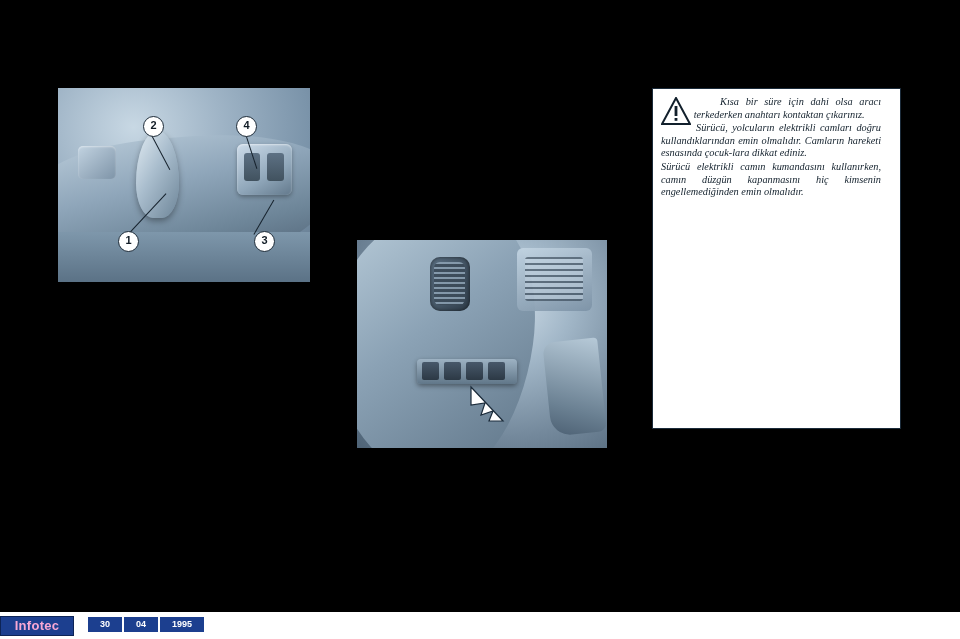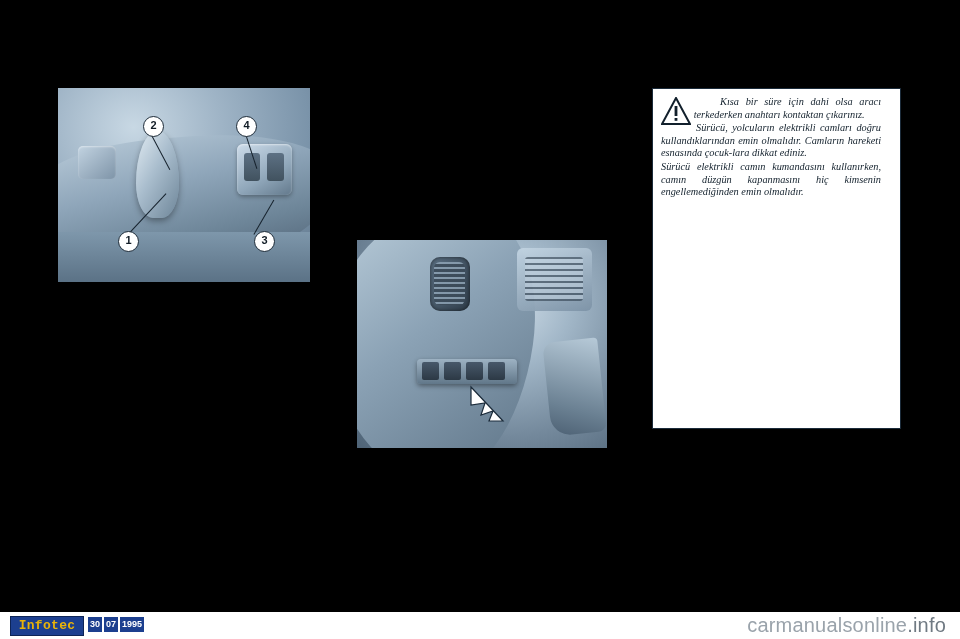--- a/index.html
+++ b/index.html
@@ -244,27 +244,27 @@
   .bottom-bar {
     position: absolute;
     left: 0;
     bottom: 0;
     width: 960px;
     height: 27px;
     background: #ffffff;
   }
   .infotec-logo {
     position: absolute;
-    left: 10px;
+    left: 0;
     top: 4px;
     width: 72px;
     height: 18px;
     background: #1c3f8f;
-    color: #eab308;
-    font-family: Liberation Mono, monospace;
+    color: #f9a8d4;
+    font-family: Liberation Sans, sans-serif;
     font-weight: bold;
     font-size: 13px;
     line-height: 18px;
     text-align: center;
     letter-spacing: 0.3px;
     border: 1px solid #0d2456;
   }
   .date-blocks {
     position: absolute;
     left: 88px;
@@ -273,21 +273,21 @@
     gap: 2px;
   }
   .date-blocks span {
     display: inline-block;
     background: #1c3f8f;
     color: #ffffff;
     font-family: "Liberation Sans", sans-serif;
     font-size: 9px;
     font-weight: bold;
     line-height: 15px;
-    padding: 0 2px;
+    padding: 0 12px;
   }
   .watermark {
     position: absolute;
     right: 14px;
     bottom: 2px;
     font-family: "Liberation Sans", sans-serif;
     font-size: 20px;
     color: #9aa3ab;
     letter-spacing: 0.2px;
   }
@@ -340,17 +340,16 @@
     <p class="warn-indent">Kısa bir süre için dahi olsa aracı terkederken anahtarı kontaktan çıkarınız.</p>
     <p>Sürücü, yolcuların elektrikli camları doğru kullandıklarından emin olmalıdır. Camların hareketi esnasında çocuk-lara dikkat ediniz.</p>
     <p>Sürücü elektrikli camın kumandasını kullanırken, camın düzgün kapanmasını hiç kimsenin engellemediğinden emin olmalıdır.</p>
   </div>
 </div>
 
 <div class="bottom-bar">
   <div class="infotec-logo">Infotec</div>
   <div class="date-blocks">
     <span>30</span>
-    <span>07</span>
+    <span>04</span>
     <span>1995</span>
   </div>
-  <div class="watermark"><span>carmanualsonline</span><span class="dim">.info</span></div>
 </div>
 
 </body></html>

